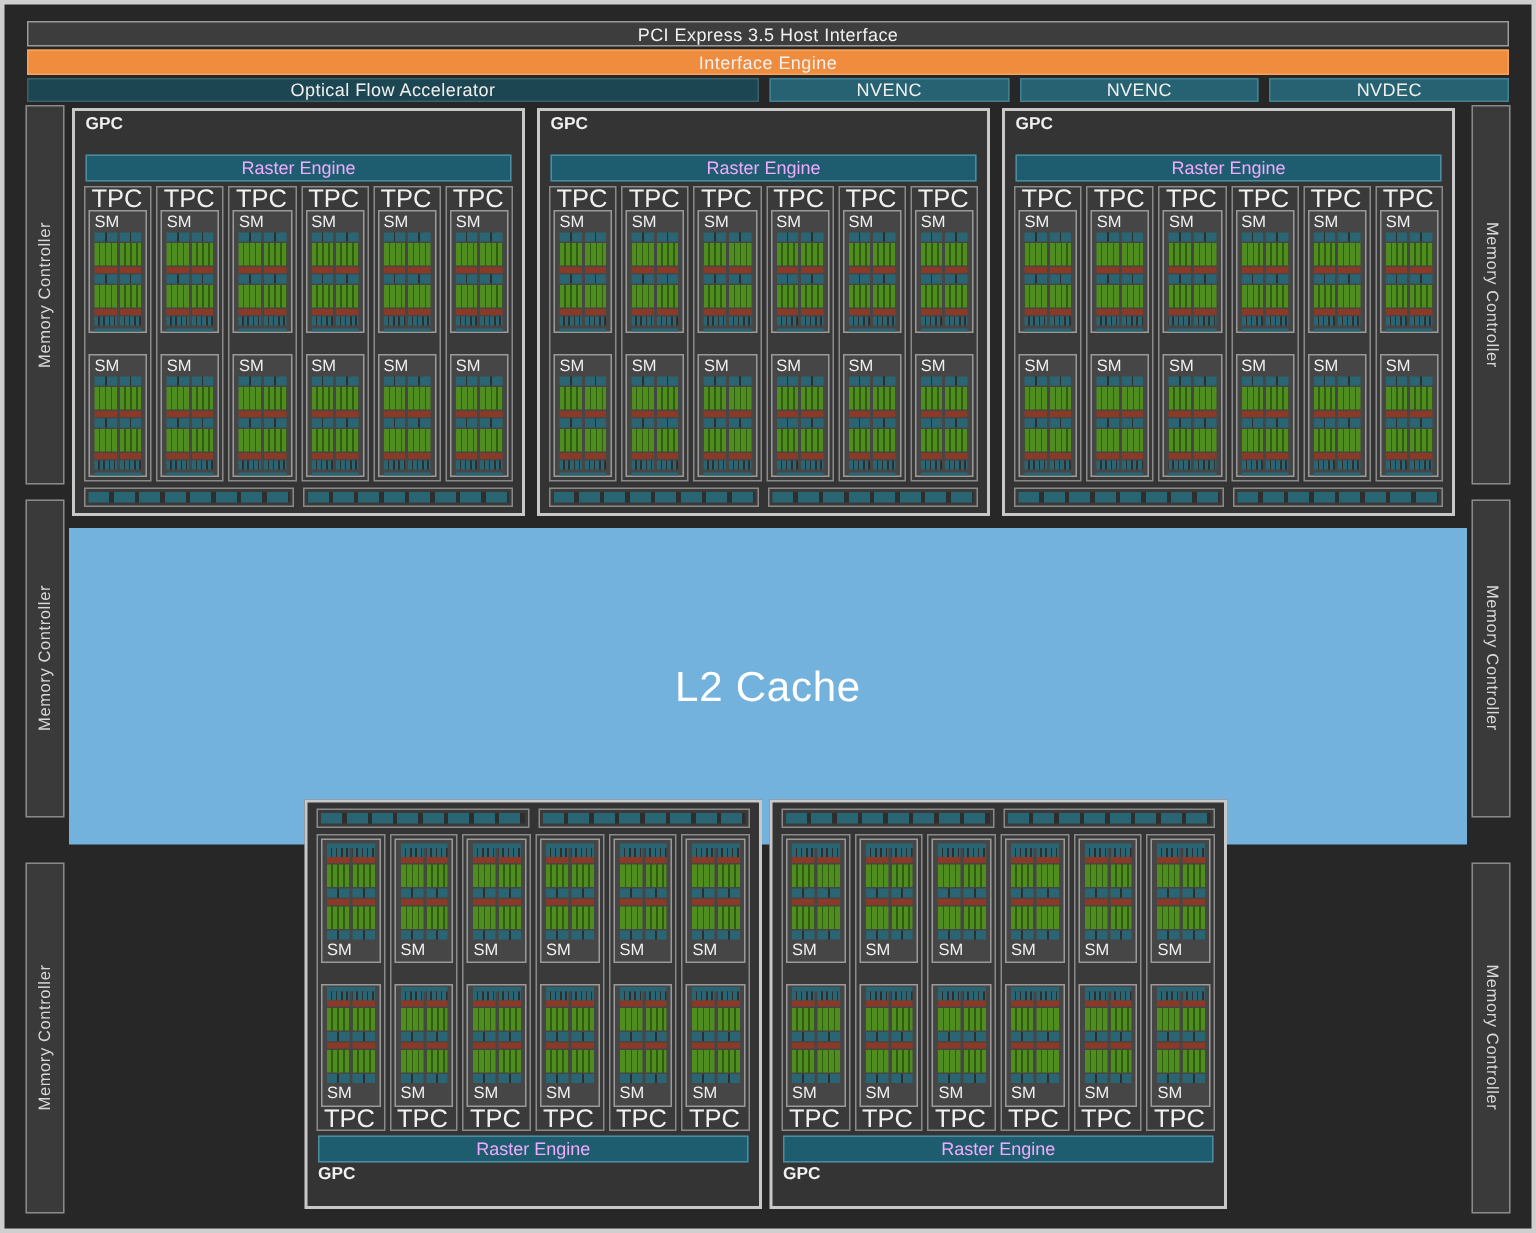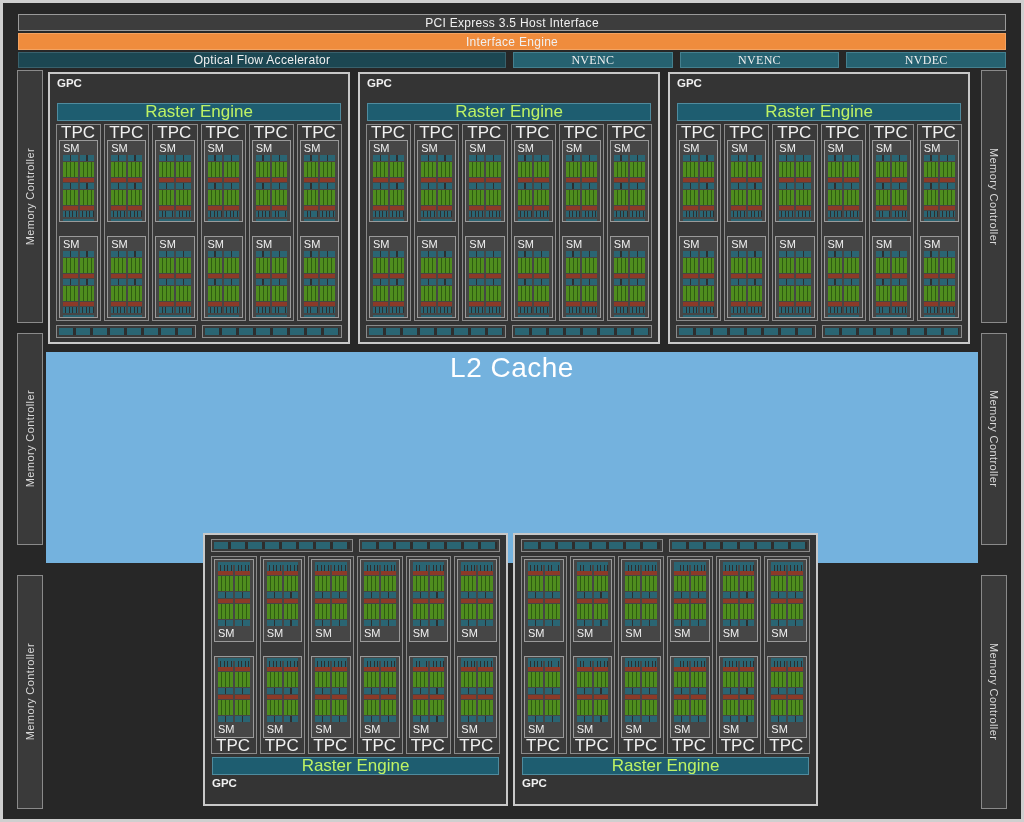--- a/index.html
+++ b/index.html
@@ -14,21 +14,21 @@
   .top-bars { position:absolute; left:15px; right:15px; top:11px; }
   .hbar {
     height:17px; display:flex; align-items:center; justify-content:center;
     font-size:12px; line-height:1; color:var(--text); letter-spacing:.3px;
   }
   .pci { background:var(--panel); border:1px solid var(--panel_border); margin-bottom:2px; }
   .giga { background:var(--orange); border:1px solid var(--orange_hl); margin-bottom:2px; }
   .enc-row { display:flex; gap:7px; height:16px;justify-content:space-between; }
   .enc-row .hbar { height:16px; }
   .ofa { width:488px; background:var(--teal_dark); border:1px solid var(--teal_dark_hl); }
-  .codec { flex:1; background:var(--teal_bar); border:1px solid var(--teal_bar_hl);font-family:Liberation Serif, serif; }
+  .codec { flex:1; background:var(--teal_bar); border:1px solid var(--teal_bar_hl); }
   
   .mc {
     position:absolute; width:26px; background:var(--mc_bg); border:1px solid var(--border_mid);
     display:flex; align-items:center; justify-content:center;
   }
   .mc span { font-size:11px; color:#d9d9d9; letter-spacing:.4px; white-space:nowrap; }
   .mc.left  { left:14px; }
   .mc.right { right:14px; }
   .mc.left span  { writing-mode:vertical-rl; transform:rotate(180deg); }
   .mc.right span { writing-mode:vertical-rl; }
@@ -39,21 +39,21 @@
   .gpc-row-top    { position:absolute; left:45px; top:69px;  width:922px; height:272px; display:flex; gap:8px; }
   .gpc-row-bottom { position:absolute; left:200px; top:530px; width:615px; height:273px; display:flex; gap:5px; }
   .gpc {
     flex:1; border:2px solid var(--border_light); background:var(--gpc_bg);
     display:flex; flex-direction:column; padding:1px 6px 4px; overflow:hidden;
   }
   .gpc.flipped { flex-direction:column-reverse; padding:4px 6px 1px; }
   .gpc-label { height:28px; line-height:16px; font-size:11.5px; padding-left:1px;font-weight:bold; }
   .raster {
     height:18px; flex:none; margin:0 1px; background:var(--raster); border:1px solid var(--raster_hl);
-    display:flex; align-items:center; justify-content:center; font-size:17px; color:#bef264;
+    display:flex; align-items:center; justify-content:center; font-size:12px; color:#f0abfc;
   }
   .tpc-row { flex:1; display:flex; gap:3px; margin-top:3px; min-height:0; }
   .gpc.flipped .tpc-row { margin-top:0; margin-bottom:3px; }
   .strips { display:flex; gap:6px; margin-top:4px; height:13px; flex:none; }
   .gpc.flipped .strips { margin-top:0; margin-bottom:4px; }
   .strip { flex:1; border:1px solid var(--border_mid); background:var(--tpc_bg); padding:2px; }
   .strip-inner { height:100%; background:repeating-linear-gradient(90deg, var(--teal_unit) 0 14px, var(--gap_dark) 14px 17px); }
   
   .tpc {
     flex:1; border:1px solid var(--border_mid); background:var(--tpc_bg);
@@ -75,21 +75,21 @@
   .u { flex:none; margin-bottom:1px; }
   .u-sched { height:6px; background:linear-gradient(90deg, var(--teal_unit) 0 46%, var(--gap_dark) 46% 54%, var(--teal_unit) 54%); }
   .u-core  { height:15px; background:repeating-linear-gradient(90deg, var(--green) 0 3px, var(--green_dark) 3px 4px); }
   .u-tensor{ height:4px; background:var(--red); }
   .u-ldst  { height:6px; margin-bottom:0; background:repeating-linear-gradient(90deg, var(--teal_unit) 0 2.5px, var(--gap_dark) 2.5px 3.5px); }
   .u-cache { height:3px; margin-top:2px; background:var(--teal_unit); flex:none; }
   .u-reg   { height:11px; margin-top:2px; background:var(--yellow); border:1px solid var(--yellow_hl); flex:none; }
   
   .l2 {
     position:absolute; left:43px; top:349px; width:932px; height:211px;
-    background:var(--l2_blue); display:flex; justify-content:center;
+    background:var(--l2_blue); display:flex; align-items:center; justify-content:center;
   }
   .l2 span { font-size:28px; color:#ffffff; letter-spacing:.5px; }
 </style>
 </head>
 <body>
 
 <div class="frame">
 
   <div class="top-bars">
     <div class="hbar pci">PCI Express 3.5 Host Interface</div>

